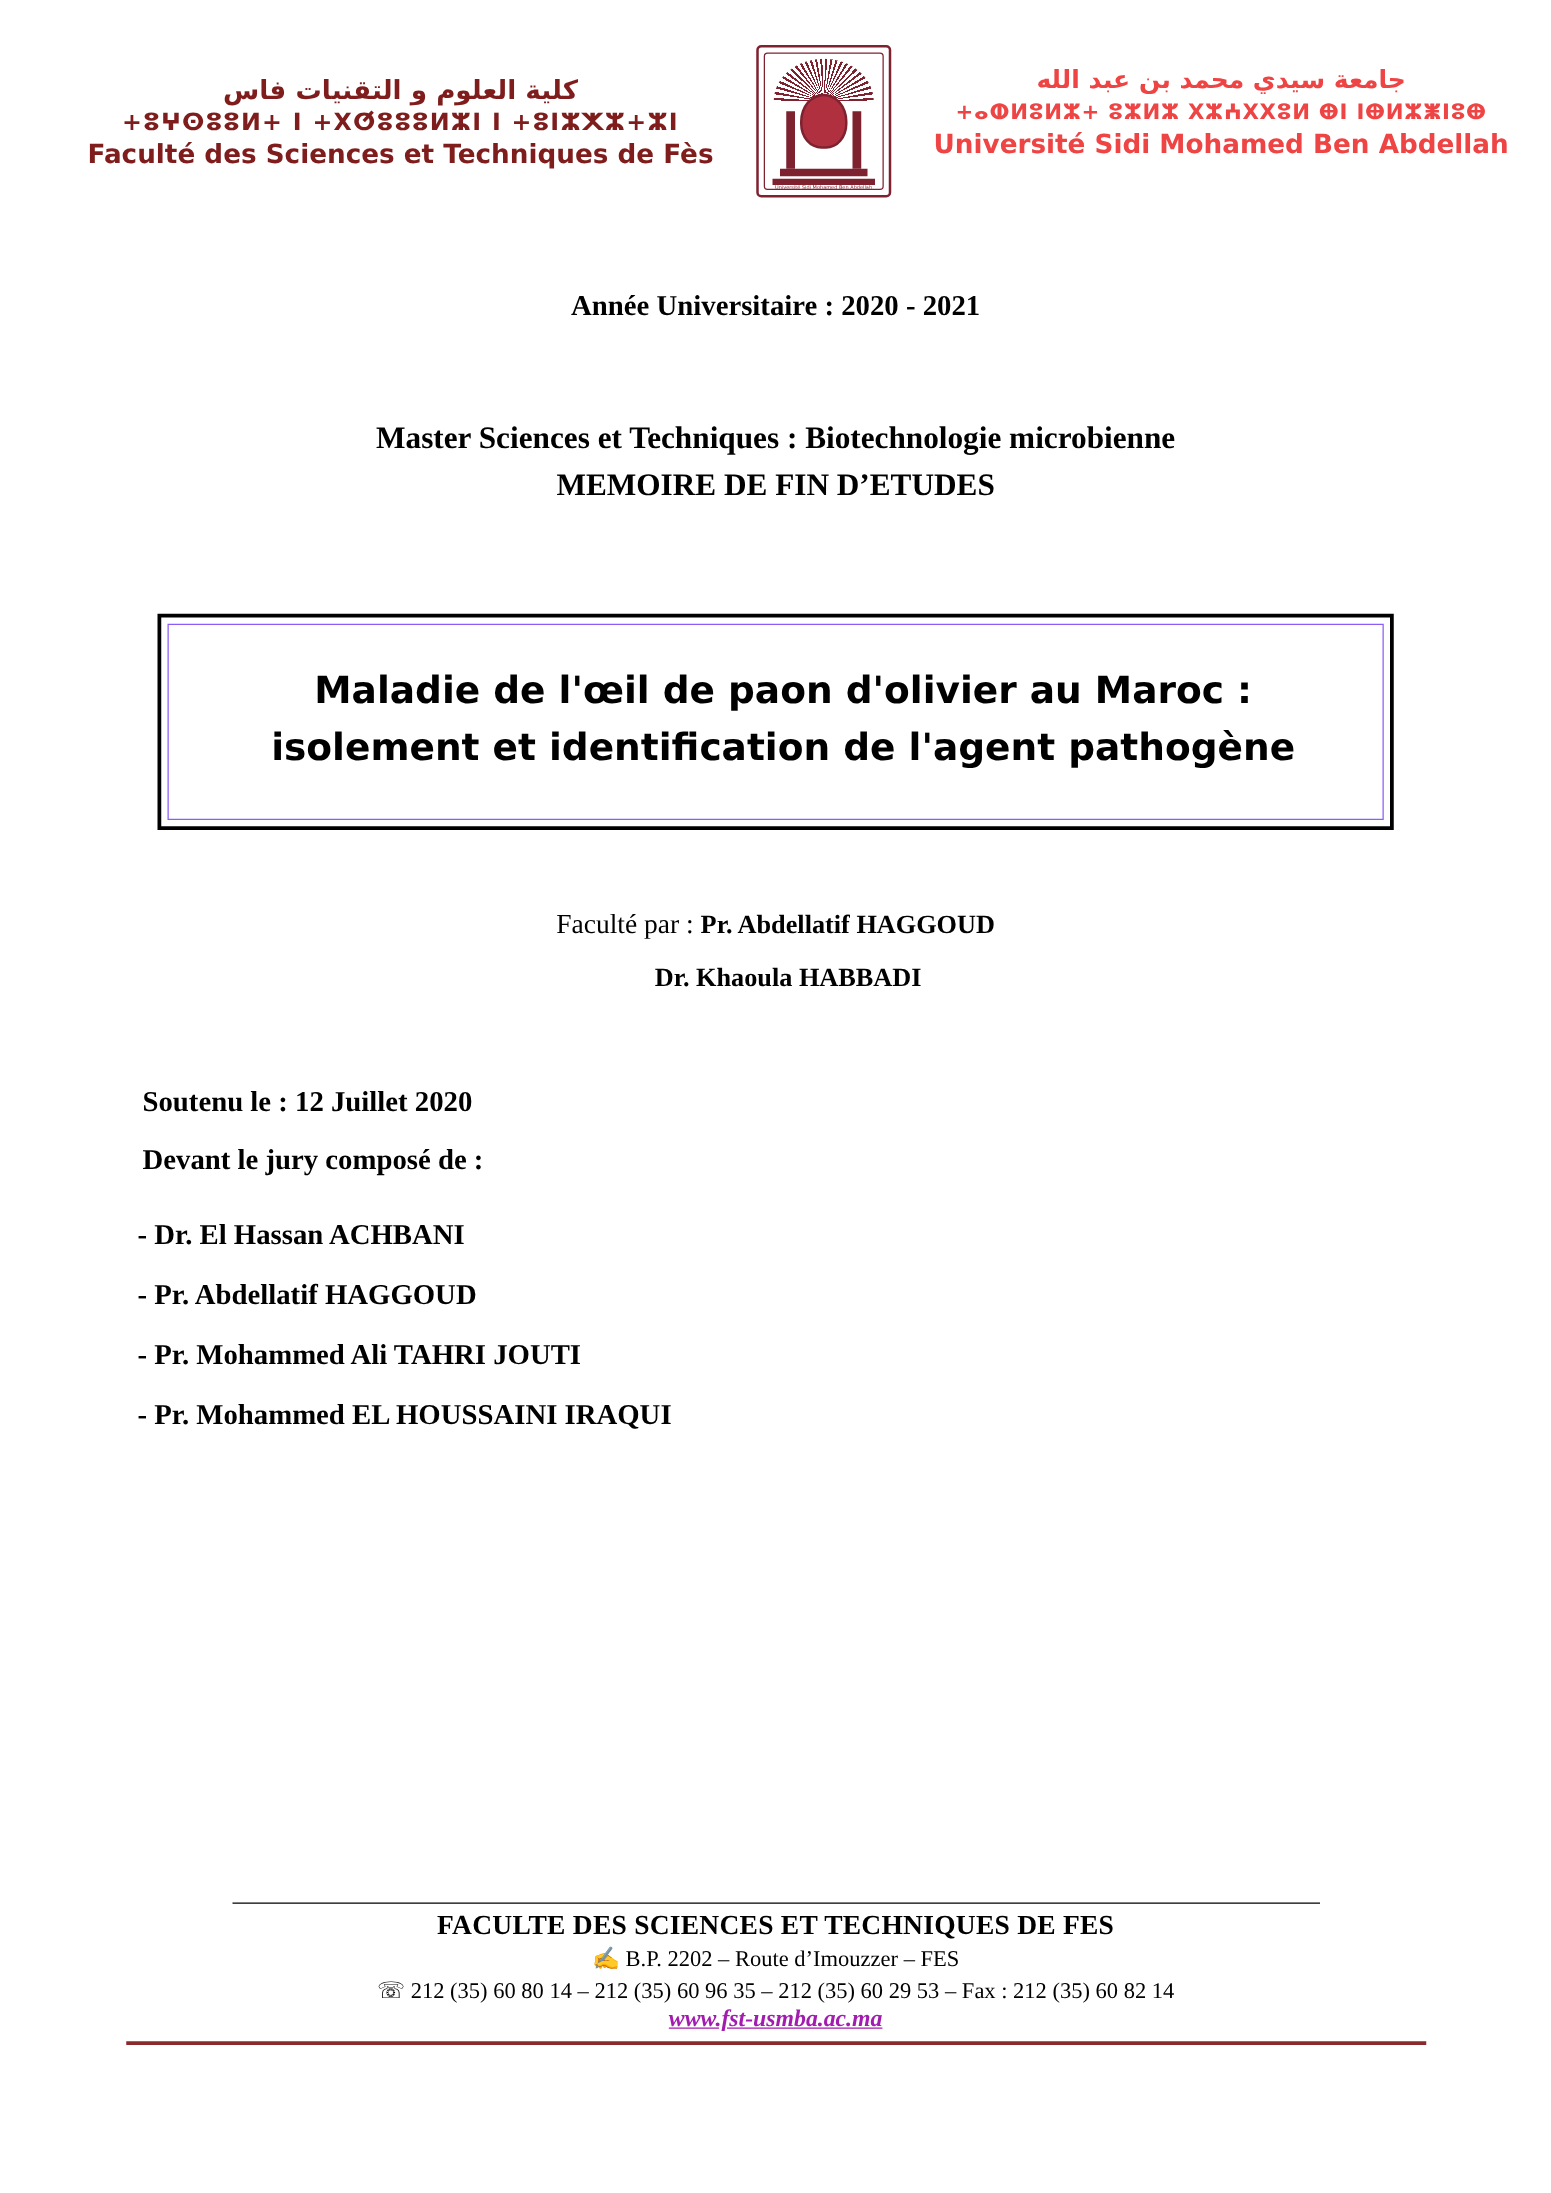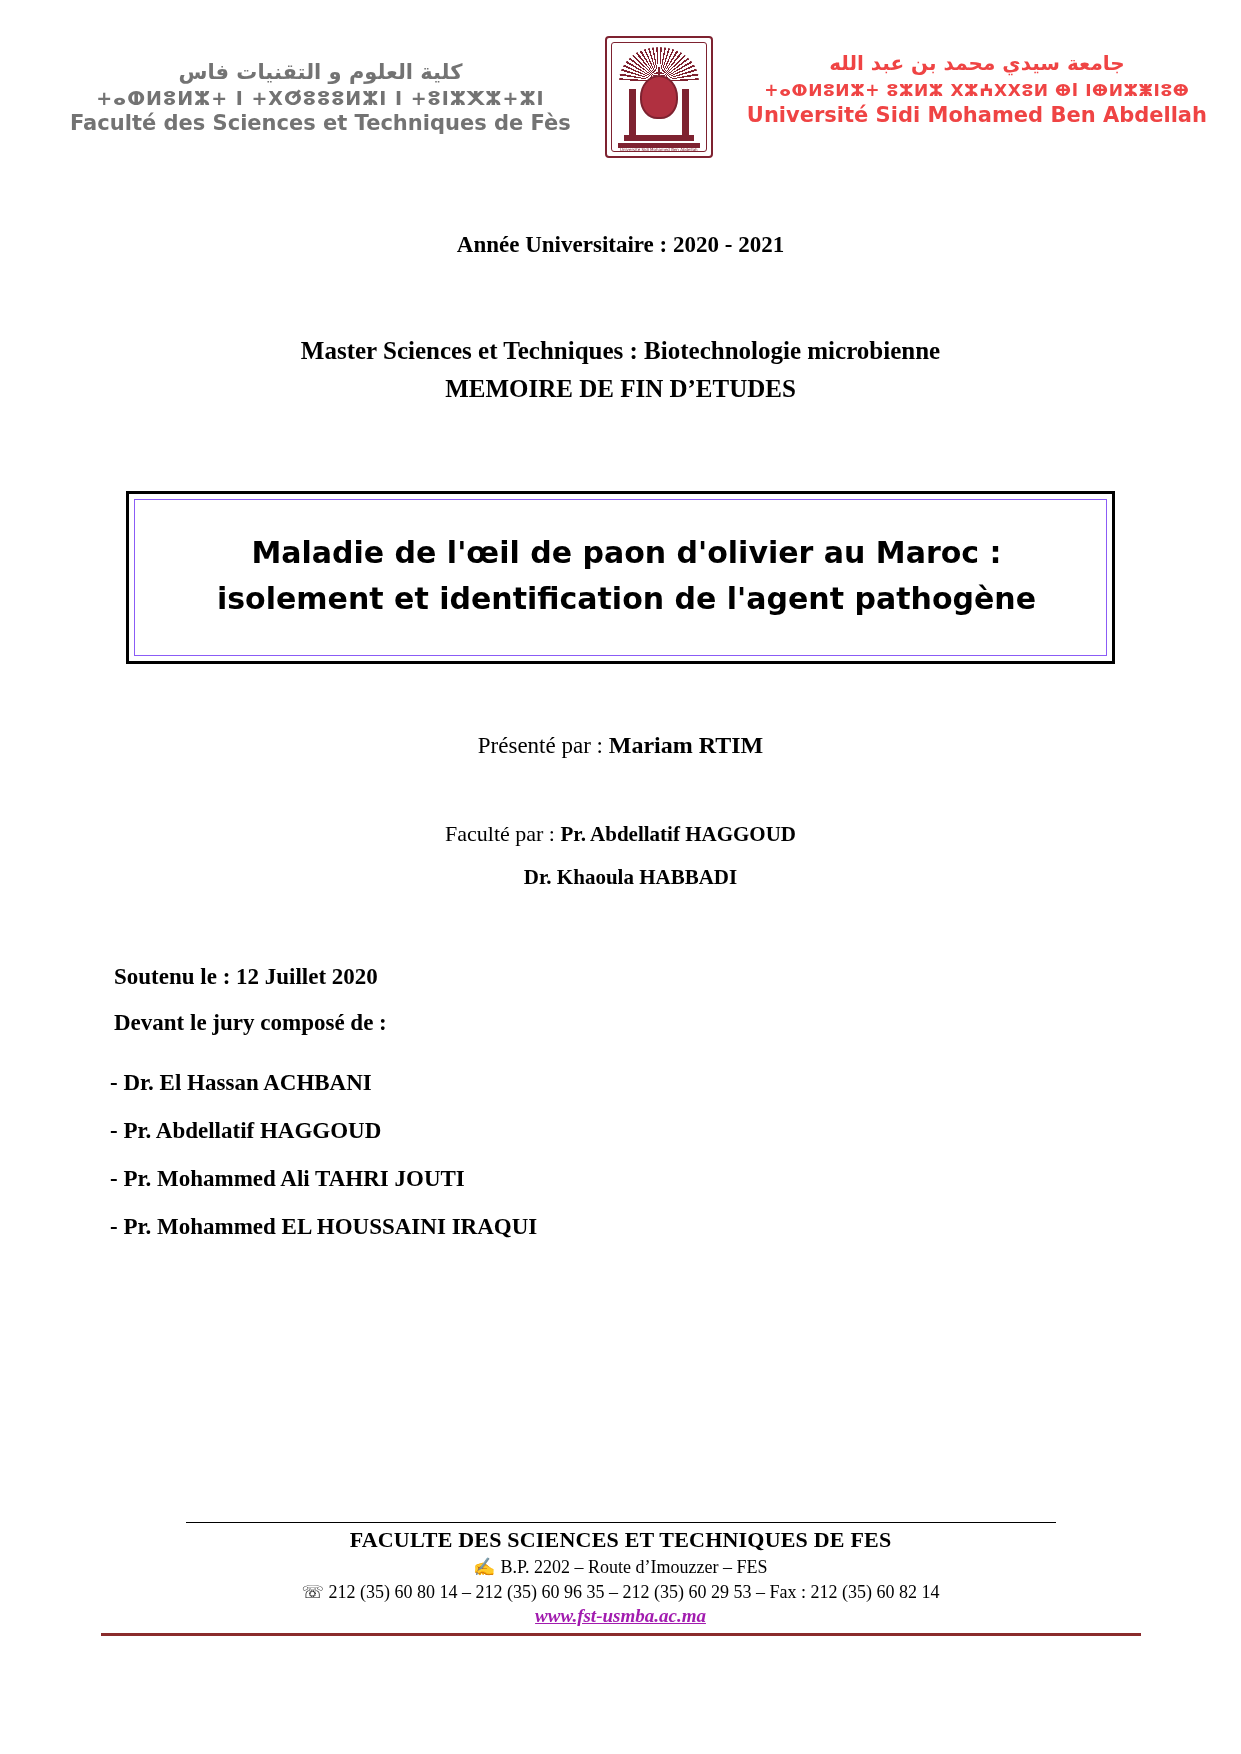--- a/index.html
+++ b/index.html
@@ -26,21 +26,21 @@
     box-sizing: border-box;
   }
   .logo-block {
     display: flex;
     flex-direction: column;
     align-items: center;
     line-height: 1.18;
   }
   .logo-left {
     font-family: "DejaVu Sans", sans-serif;
-    color: #737373;
+    color: #7f1d1d;
     text-align: center;
     padding-top: 38px;
   }
   .logo-left .ar {
     font-size: 21px;
     font-weight: bold;
     letter-spacing: 0.3px;
   }
   .logo-left .tif {
     font-size: 19px;
@@ -274,21 +274,21 @@
     border-top: 3px solid #8a2b2b;
   }
 </style>
 </head>
 <body>
 
 <div class="header">
 
   <div class="logo-block logo-left">
     <div class="ar">كلية العلوم و التقنيات فاس</div>
-    <div class="tif">+ⴰⵀⵍⵓⵍⵣ+ I +ⵝⵚⵓⵓⵓⵍⵣI ⵏ +ⵓIⵣⵅⵣ+ⵣI</div>
+    <div class="tif">+ⵓⵖⵙⵓⵓⵍ+ I +ⵝⵚⵓⵓⵓⵍⵣI ⵏ +ⵓIⵣⵅⵣ+ⵣI</div>
     <div class="fr">Faculté des Sciences et Techniques de Fès</div>
   </div>
 
   <div class="crest">
     <div class="inner">
       <div class="rays"></div>
       <div class="disc"></div>
       <div class="col l"></div>
       <div class="col r"></div>
       <div class="cap"></div>
@@ -313,23 +313,20 @@
     <div class="l2">MEMOIRE DE FIN D’ETUDES</div>
   </div>
 
   <div class="title-box">
     <div class="title-box-inner">
       <p>Maladie de l'œil de paon d'olivier au Maroc :</p>
       <p>isolement et identification de l'agent pathogène</p>
     </div>
   </div>
 
-  <div class="presented">
-    <span>Présenté par : </span><b>Mariam RTIM</b>
-  </div>
 
   <div class="supervisors">
     <div class="line1">
       <span>Faculté par : </span><b>Pr. Abdellatif HAGGOUD</b>
     </div>
     <div class="line2">Dr. Khaoula HABBADI</div>
   </div>
 
   <div class="defense">
     <div class="d-line">Soutenu le : 12 Juillet 2020</div>

